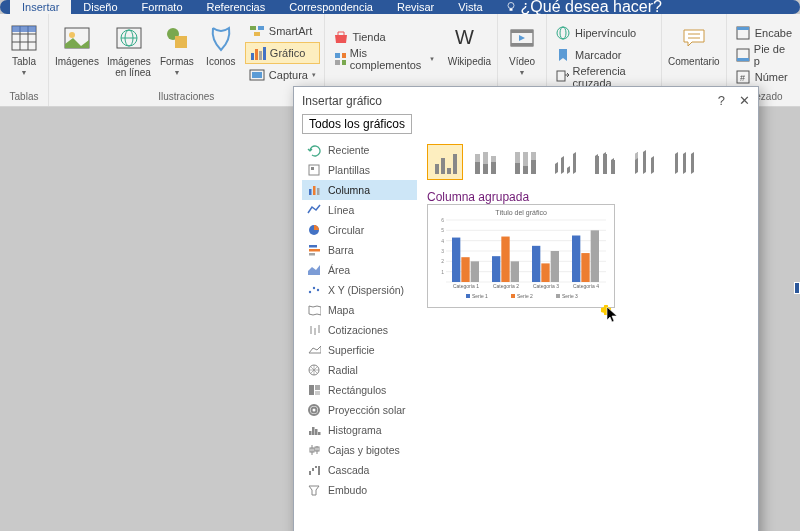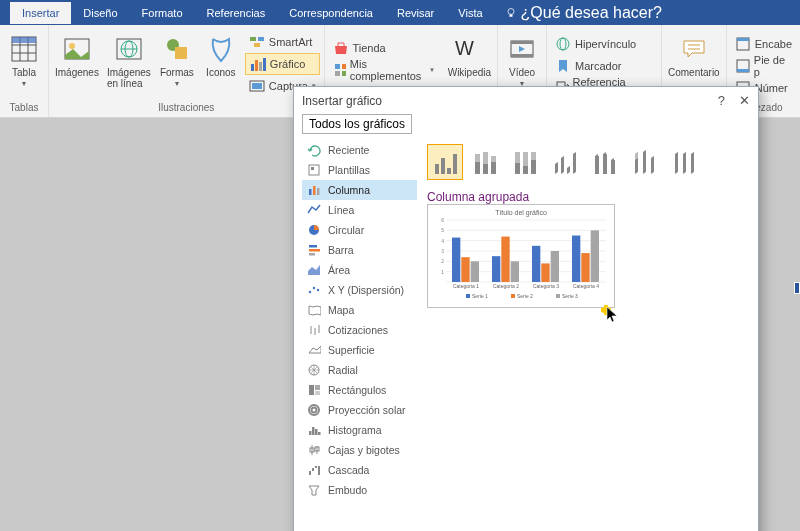--- a/index.html
+++ b/index.html
@@ -1,30 +1,30 @@
 <!DOCTYPE html>
 <html><head>
 <meta charset="utf-8">
 <style>
 * { box-sizing: border-box; margin: 0; padding: 0; font-family: "Segoe UI", sans-serif; }
 body { background: #c9c9c9; width: 800px; height: 531px; overflow: hidden; position: relative; font-size: 11px; }
 
-.ribbon-tabs { background: #2b579a; height: 25px; display: flex; align-items: center; padding-left: 10px; gap: 0; }
+.ribbon-tabs { background: #2b579a; height: 14px; display: flex; align-items: center; padding-left: 10px; gap: 0; border-radius: 10px; }
 .ribbon-tab { color: #fff; padding: 5px 12px; font-size: 11px; cursor: pointer; }
 .ribbon-tab.active { background: #f3f3f3; color: #2b579a; }
 .tell-me { color: #fff; margin-left: 10px; display: flex; align-items: center; gap: 4px; font-size: 16px; }
 .tell-me .bulb { width: 12px; height: 12px; }
 
 .ribbon { background: #f3f3f3; height: 93px; display: flex; border-bottom: 1px solid #d4d4d4; }
 .ribbon-group { display: flex; flex-direction: column; align-items: center; padding: 2px 4px; border-right: 1px solid #e1e1e1; justify-content: space-between; }
 .ribbon-group-label { font-size: 10px; color: #666; padding: 2px 0; }
 .ribbon-group-content { display: flex; gap: 4px; align-items: flex-start; padding-top: 4px; flex: 1; }
 .big-btn { display: flex; flex-direction: column; align-items: center; gap: 2px; padding: 2px; cursor: pointer; min-width: 40px; }
 .big-btn .icon { height: 32px; display: flex; align-items: center; justify-content: center; }
-.big-btn .label { font-size: 10px; color: #444; text-align: left; line-height: 1.1; }
+.big-btn .label { font-size: 10px; color: #444; text-align: right; line-height: 1.1; }
 .btn-col { display: flex; flex-direction: column; gap: 0; }
 .small-btn { display: flex; align-items: center; gap: 4px; padding: 2px 4px; cursor: pointer; font-size: 11px; color: #444; height: 22px; }
 .small-btn.highlight { background: #fdeebf; border: 1px solid #f2c462; text-align: center; }
 .dd-arrow { font-size: 7px; color: #666; }
 
 svg { display: block; }
 
 .dialog { position: absolute; left: 293px; top: 86px; width: 466px; height: 488px; background: #fff; border: 1px solid #9fa7b3; box-shadow: 3px 3px 12px rgba(0,0,0,0.3); display: flex; flex-direction: column; }
 .dialog-title { display: flex; align-items: center; justify-content: space-between; padding: 6px 8px; font-size: 12px; color: #444; }
 .dialog-title-right { display: flex; gap: 14px; align-items: center; }

